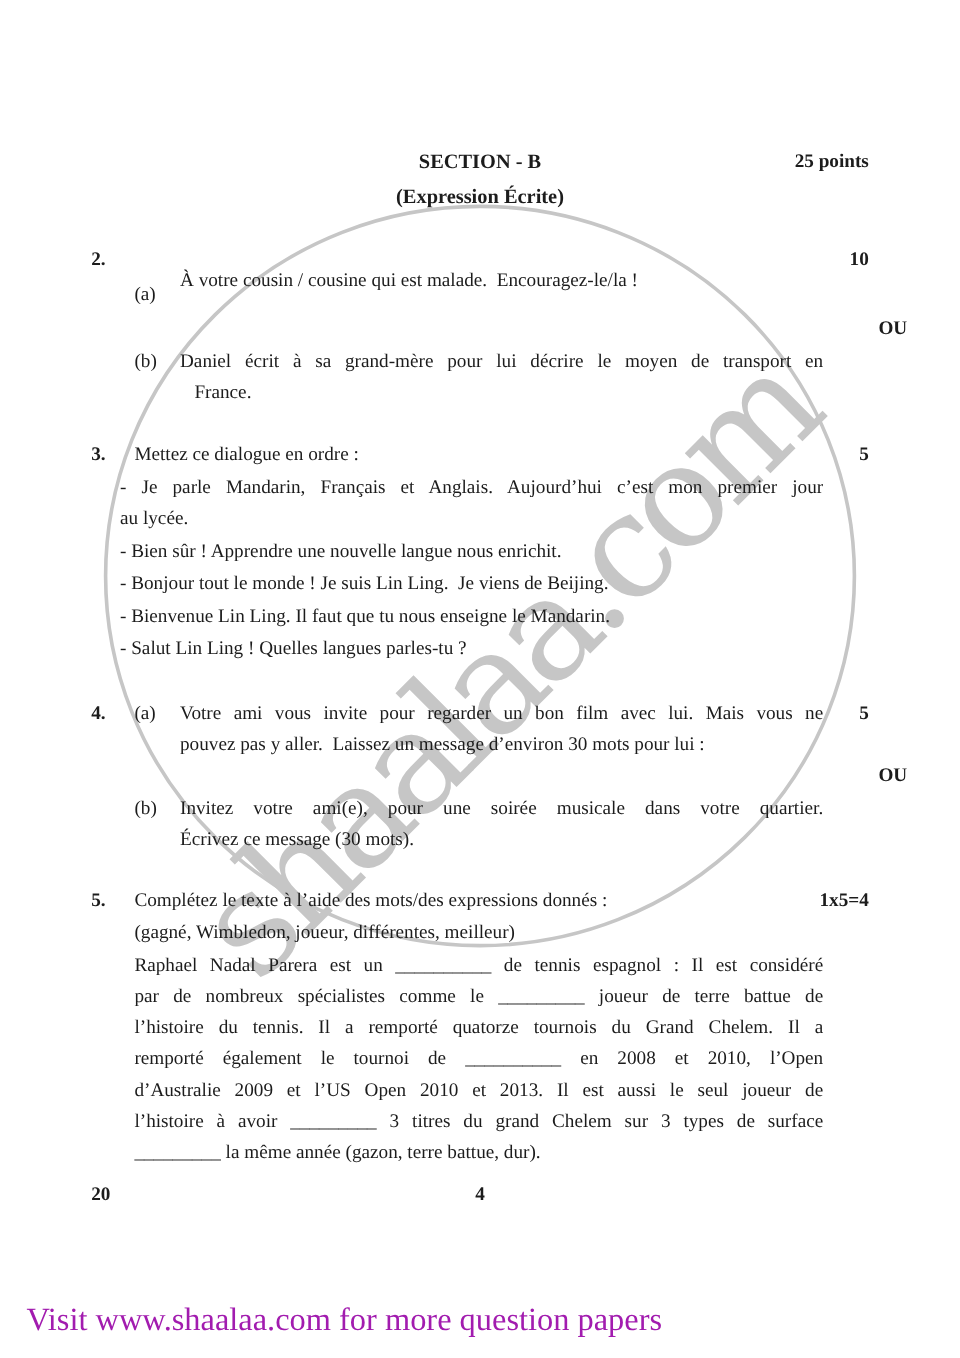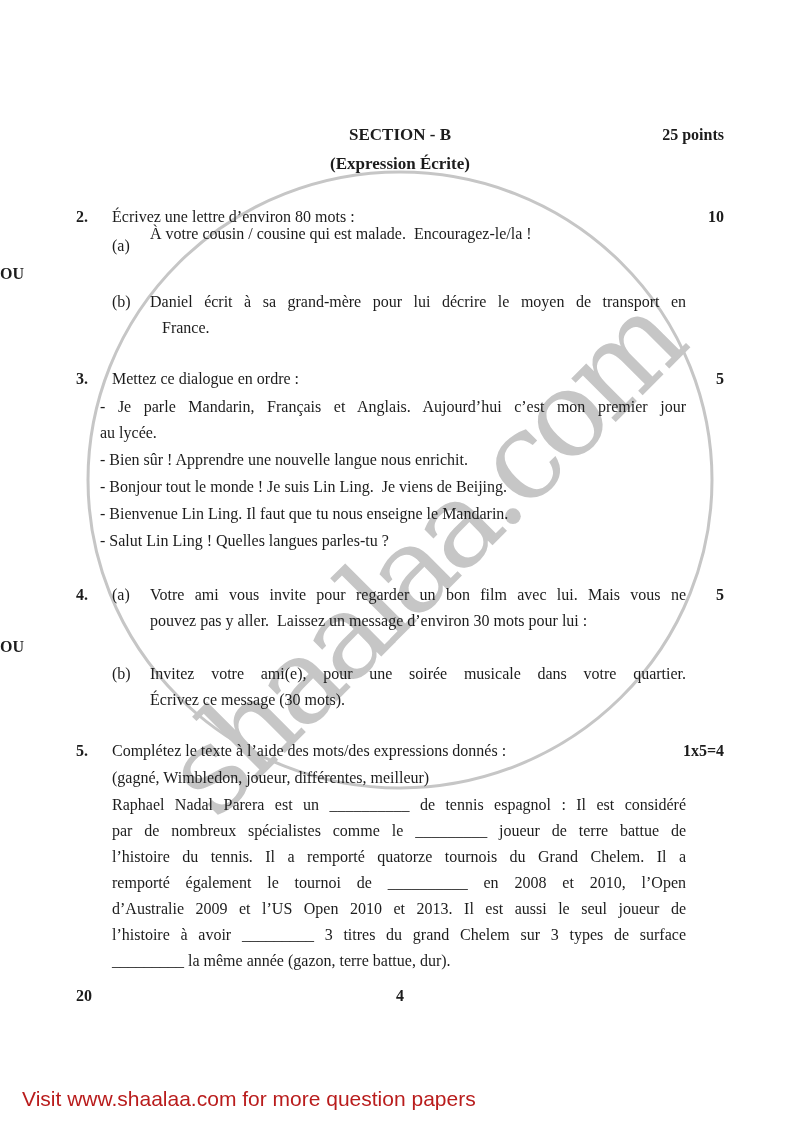--- a/index.html
+++ b/index.html
@@ -20,27 +20,27 @@
     white-space:nowrap;
   }
   .content{position:absolute;inset:0;z-index:1;}
   .line{
     position:absolute;
     font-size:16px;line-height:20px;
     white-space:pre;
   }
   .b{font-weight:bold;}
   .ctr{left:0;width:800px;text-align:center;white-space:normal;}
-  .ou{left:0;width:756px;text-align:left;white-space:normal;}
+  .ou{left:0;width:756px;text-align:right;white-space:normal;}
   .marks{right:76px;text-align:right;font-weight:bold;}
   .j{white-space:normal;text-align:justify;text-align-last:justify;}
   .title{font-size:17px;}
   .caption{
-    font-family:Liberation Sans, sans-serif;
-    font-size:21px;color:#b91c1c;white-space:pre;
+    font-family:Liberation Serif, serif;
+    font-size:27px;color:#a21caf;white-space:pre;
   }
 </style>
 </head>
 <body>
 
 <div class="page">
 
   <div class="wm">
     <svg width="800" height="1132">
       <ellipse cx="400" cy="480" rx="312" ry="308" fill="none" stroke="#c6c6c6" stroke-width="3"></ellipse>
@@ -48,21 +48,20 @@
     <div class="wm-text">shaalaa.com</div>
   </div>
 
   <div class="content">
 
     <div class="line ctr b title" style="top:125px;">SECTION - B</div>
     <div class="line marks" style="top:125px;">25 points</div>
     <div class="line ctr b title" style="top:154px;">(Expression Écrite)</div>
 
     <div class="line b" style="left:76px;top:207px;">2.</div>
-    <div class="line" style="left:112px;top:207px;">Écrivez une lettre d’environ 80 mots :</div>
     <div class="line marks" style="top:207px;">10</div>
 
     <div class="line" style="left:112px;top:236px;">(a)</div>
     <div class="line" style="left:150px;top:224px;">À votre cousin / cousine qui est malade.  Encouragez-le/la !</div>
 
     <div class="line ou b" style="top:264px;">OU</div>
 
     <div class="line" style="left:112px;top:292px;">(b)</div>
     <div class="line j" style="left:150px;top:292px;width:536px;">Daniel écrit à sa grand-mère pour lui décrire le moyen de transport en</div>
     <div class="line" style="left:150px;top:318px;margin-left:12px;">France.</div>

